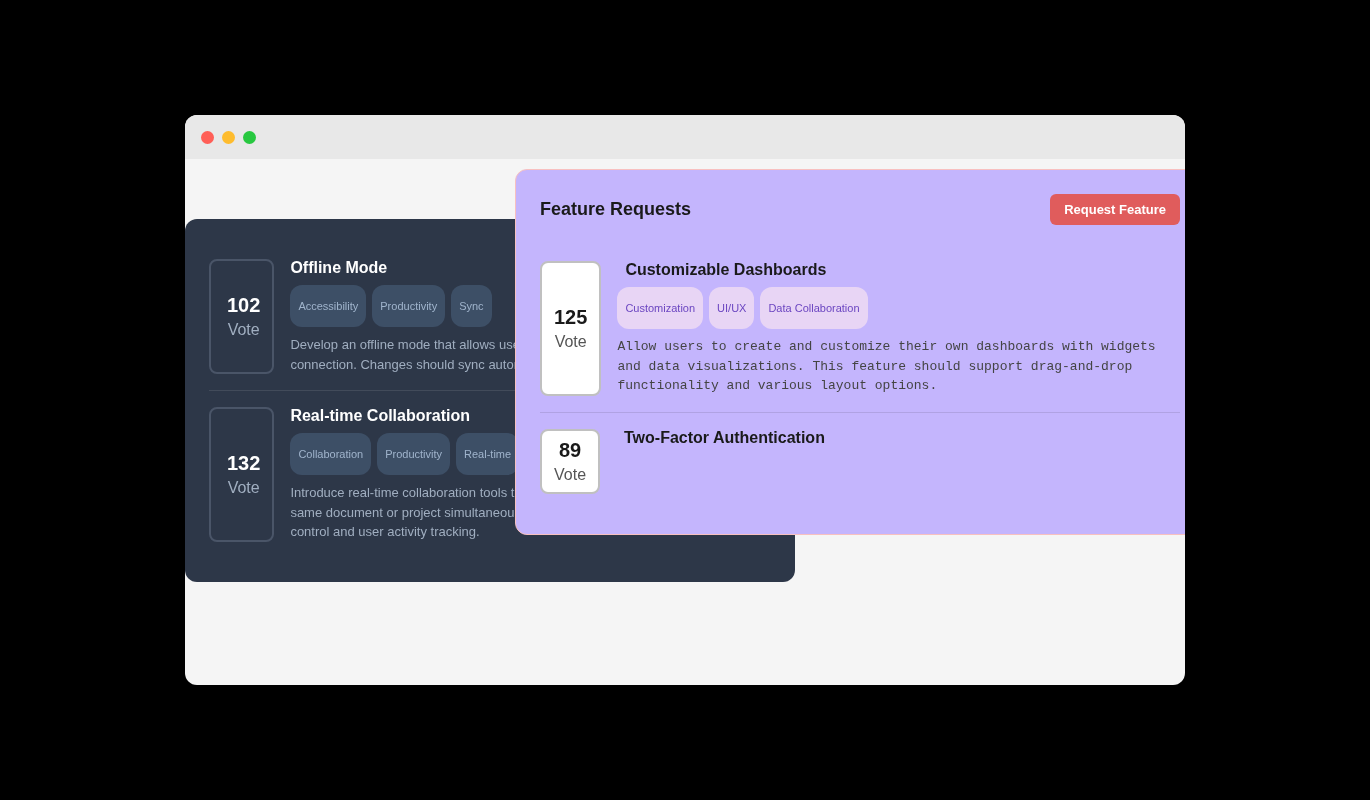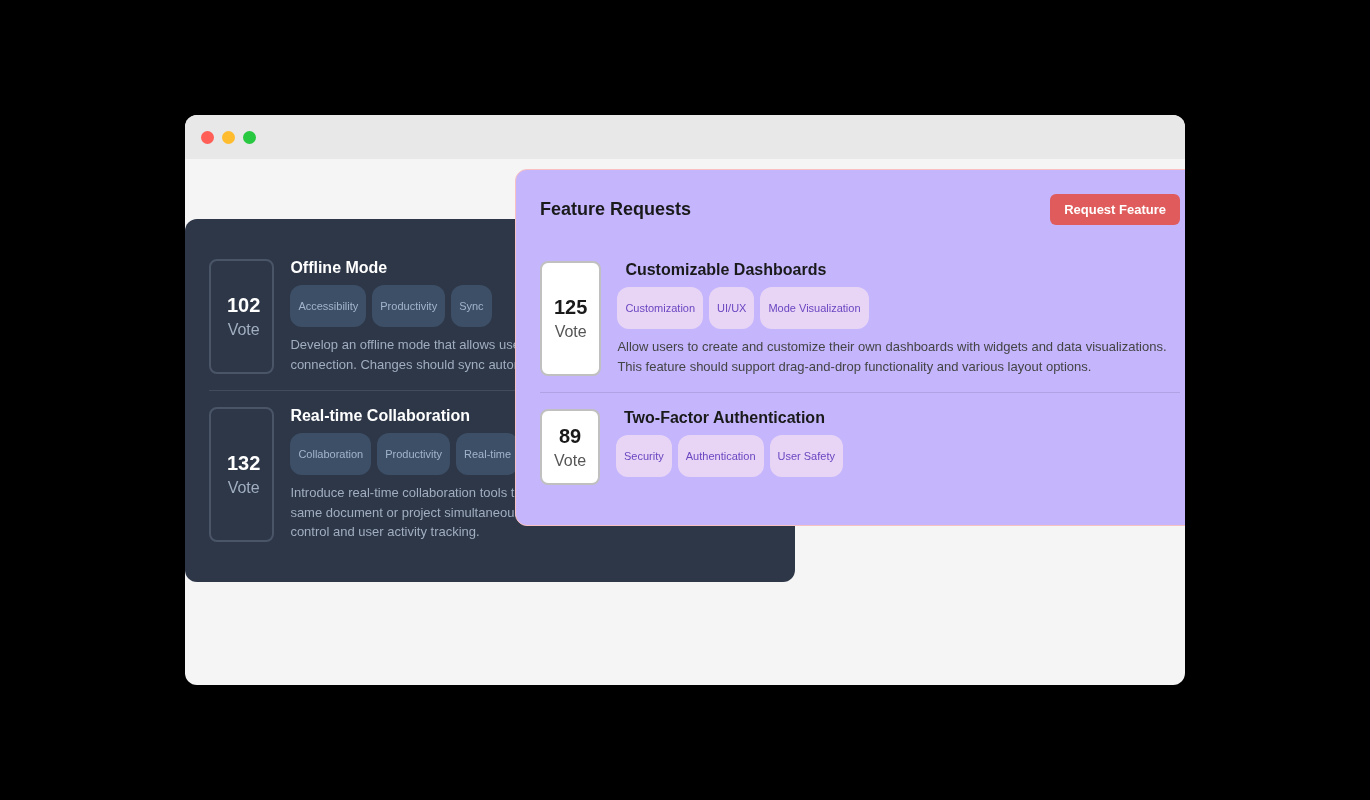--- a/index.html
+++ b/index.html
@@ -207,20 +207,21 @@
       color: #a0b4cc;
     }
 
     .feature-desc {
       font-size: 13px;
       line-height: 1.5;
     }
 
     .pink-card .feature-desc {
       color: #444;
+      font-family: Liberation Mono, monospace;
     }
 
     .dark-card .feature-desc {
       color: #a0aec0;
     }
   </style>
 </head>
 <body>
 
 <div class="browser-window">
@@ -276,36 +277,31 @@
       <div class="feature-item">
         <div class="vote-box">
           <span class="vote-count">125</span>
           <span class="vote-label">Vote</span>
         </div>
         <div class="feature-body">
           <div class="feature-title">Customizable Dashboards</div>
           <div class="tags">
             <span class="tag">Customization</span>
             <span class="tag">UI/UX</span>
-            <span class="tag">Mode Visualization</span>
+            <span class="tag">Data Collaboration</span>
           </div>
           <div class="feature-desc">Allow users to create and customize their own dashboards with widgets and data visualizations. This feature should support drag-and-drop functionality and various layout options.</div>
         </div>
       </div>
 
       <div class="feature-item">
         <div class="vote-box">
           <span class="vote-count">89</span>
           <span class="vote-label">Vote</span>
         </div>
         <div class="feature-body">
           <div class="feature-title">Two-Factor Authentication</div>
-          <div class="tags">
-            <span class="tag">Security</span>
-            <span class="tag">Authentication</span>
-            <span class="tag">User Safety</span>
-          </div>
         </div>
       </div>
     </div>
 
   </div>
 </div>
 
 </body></html>

